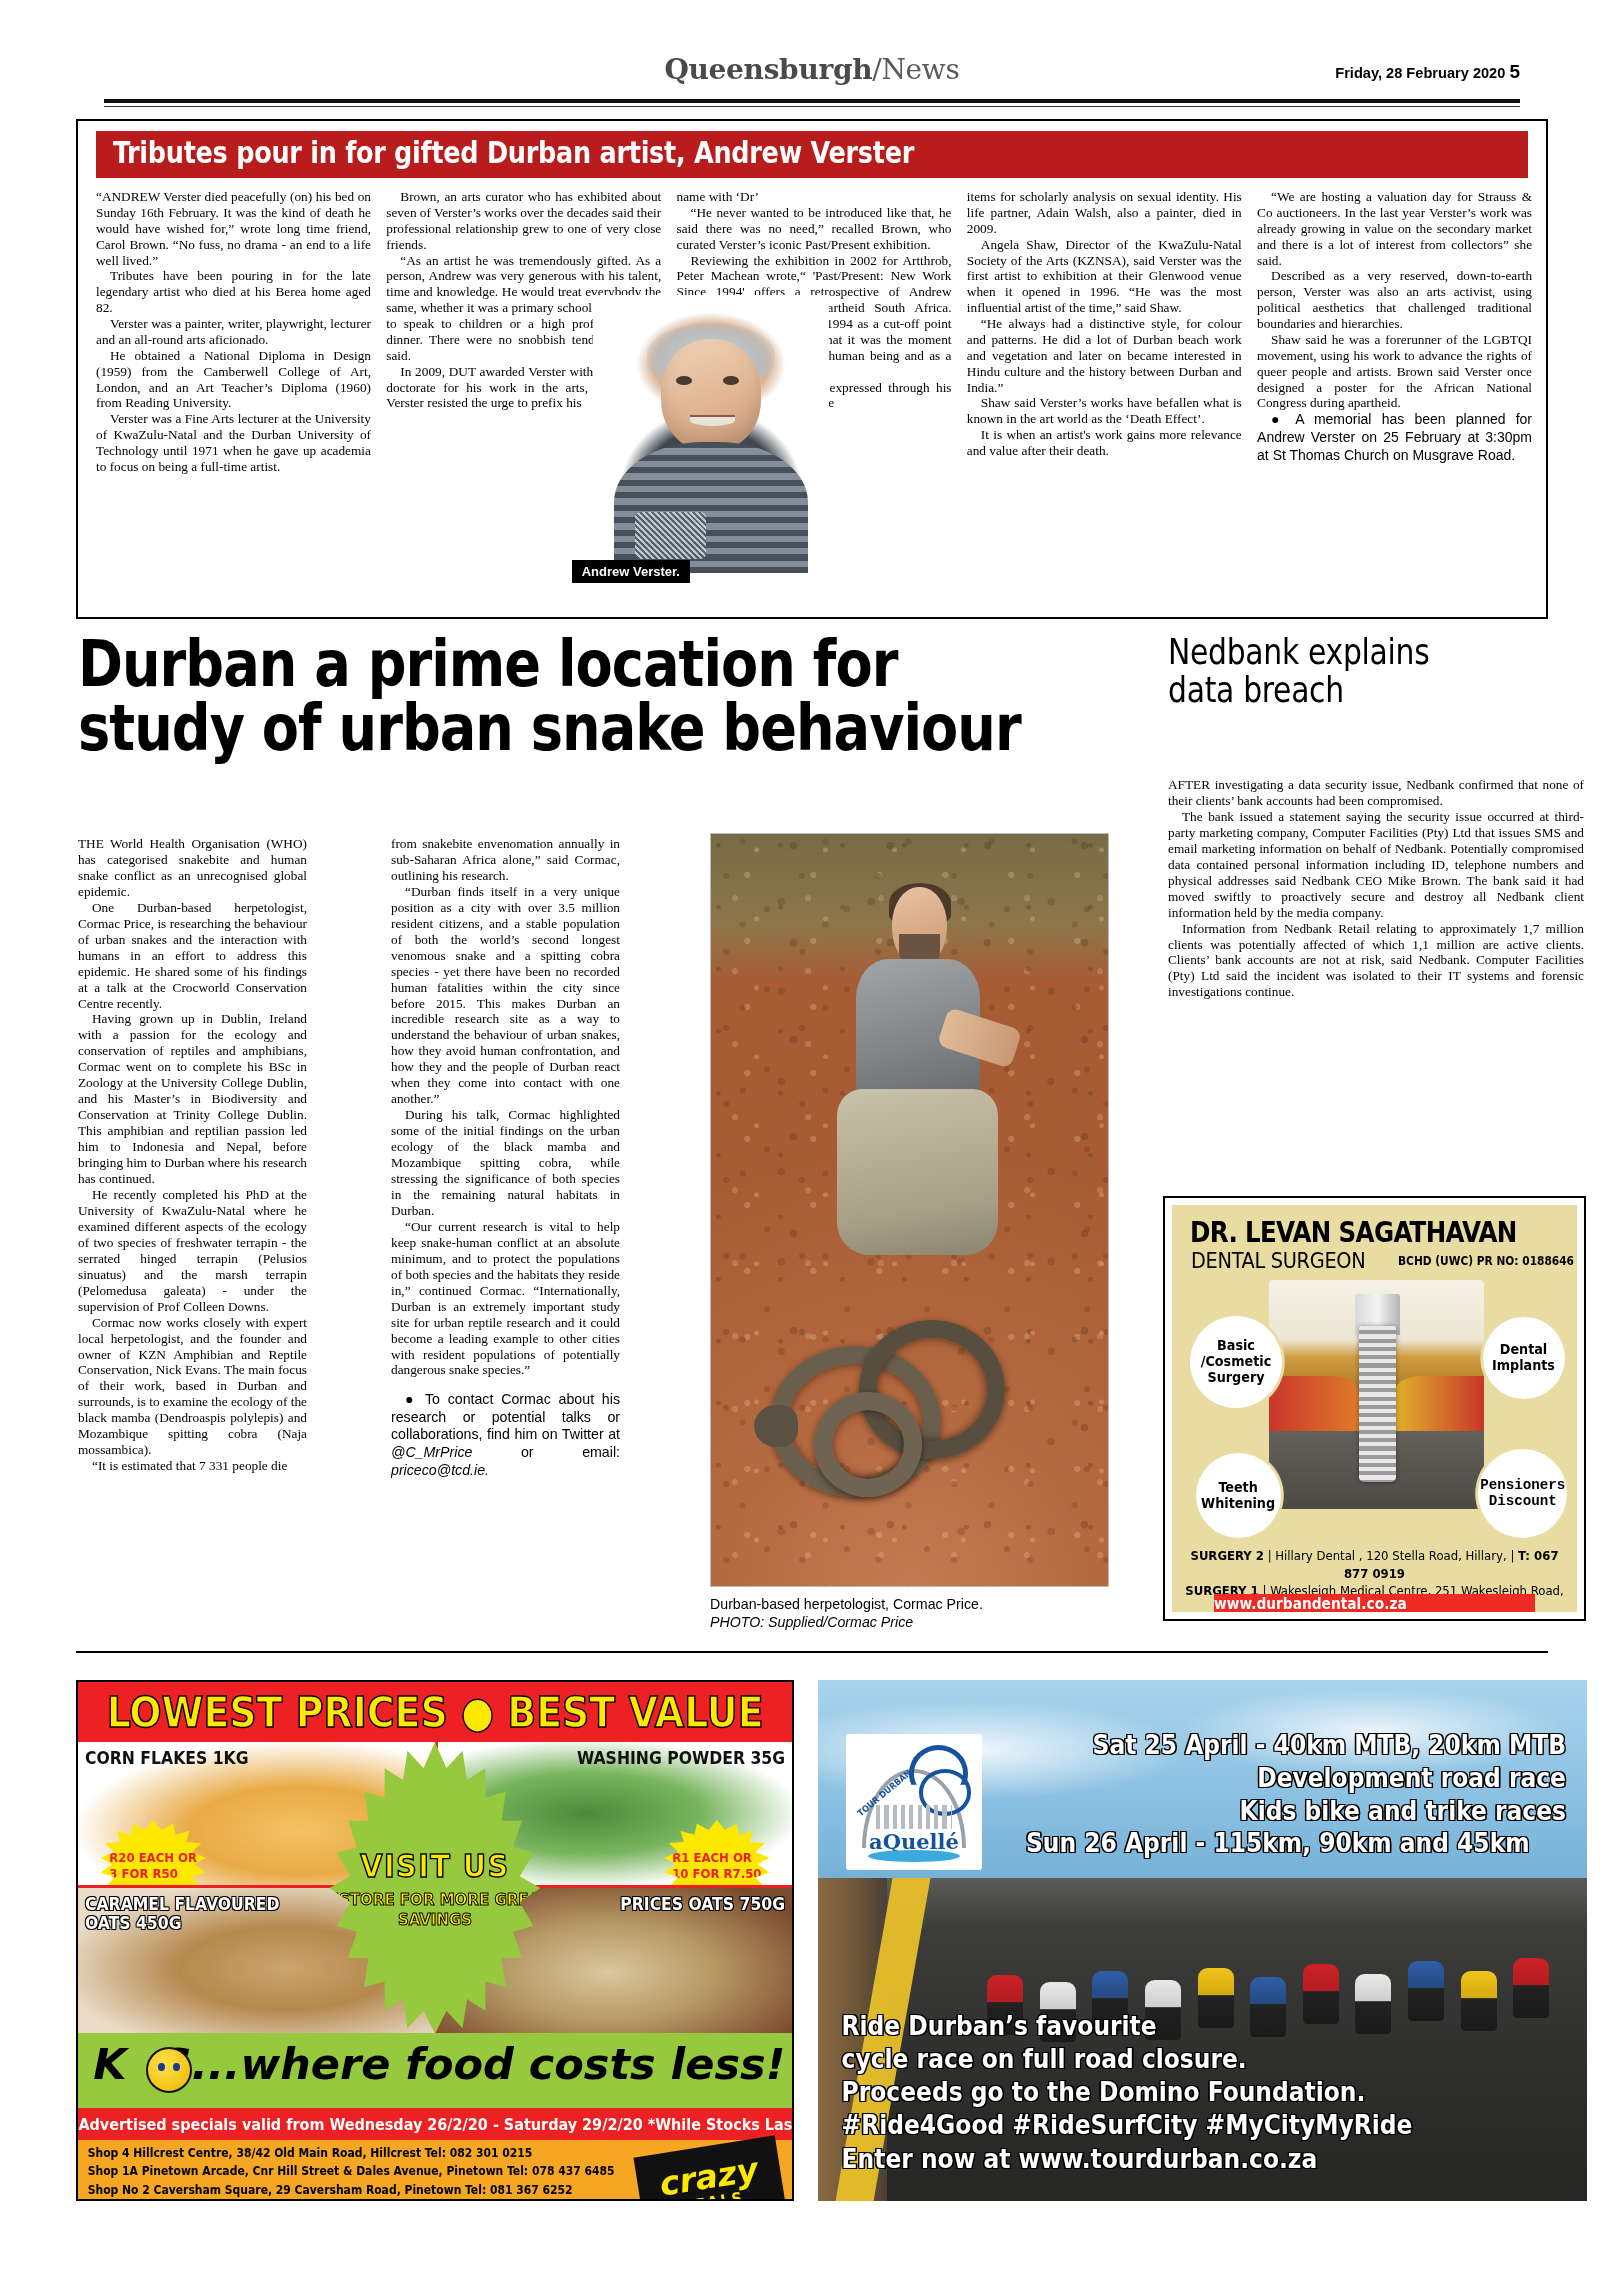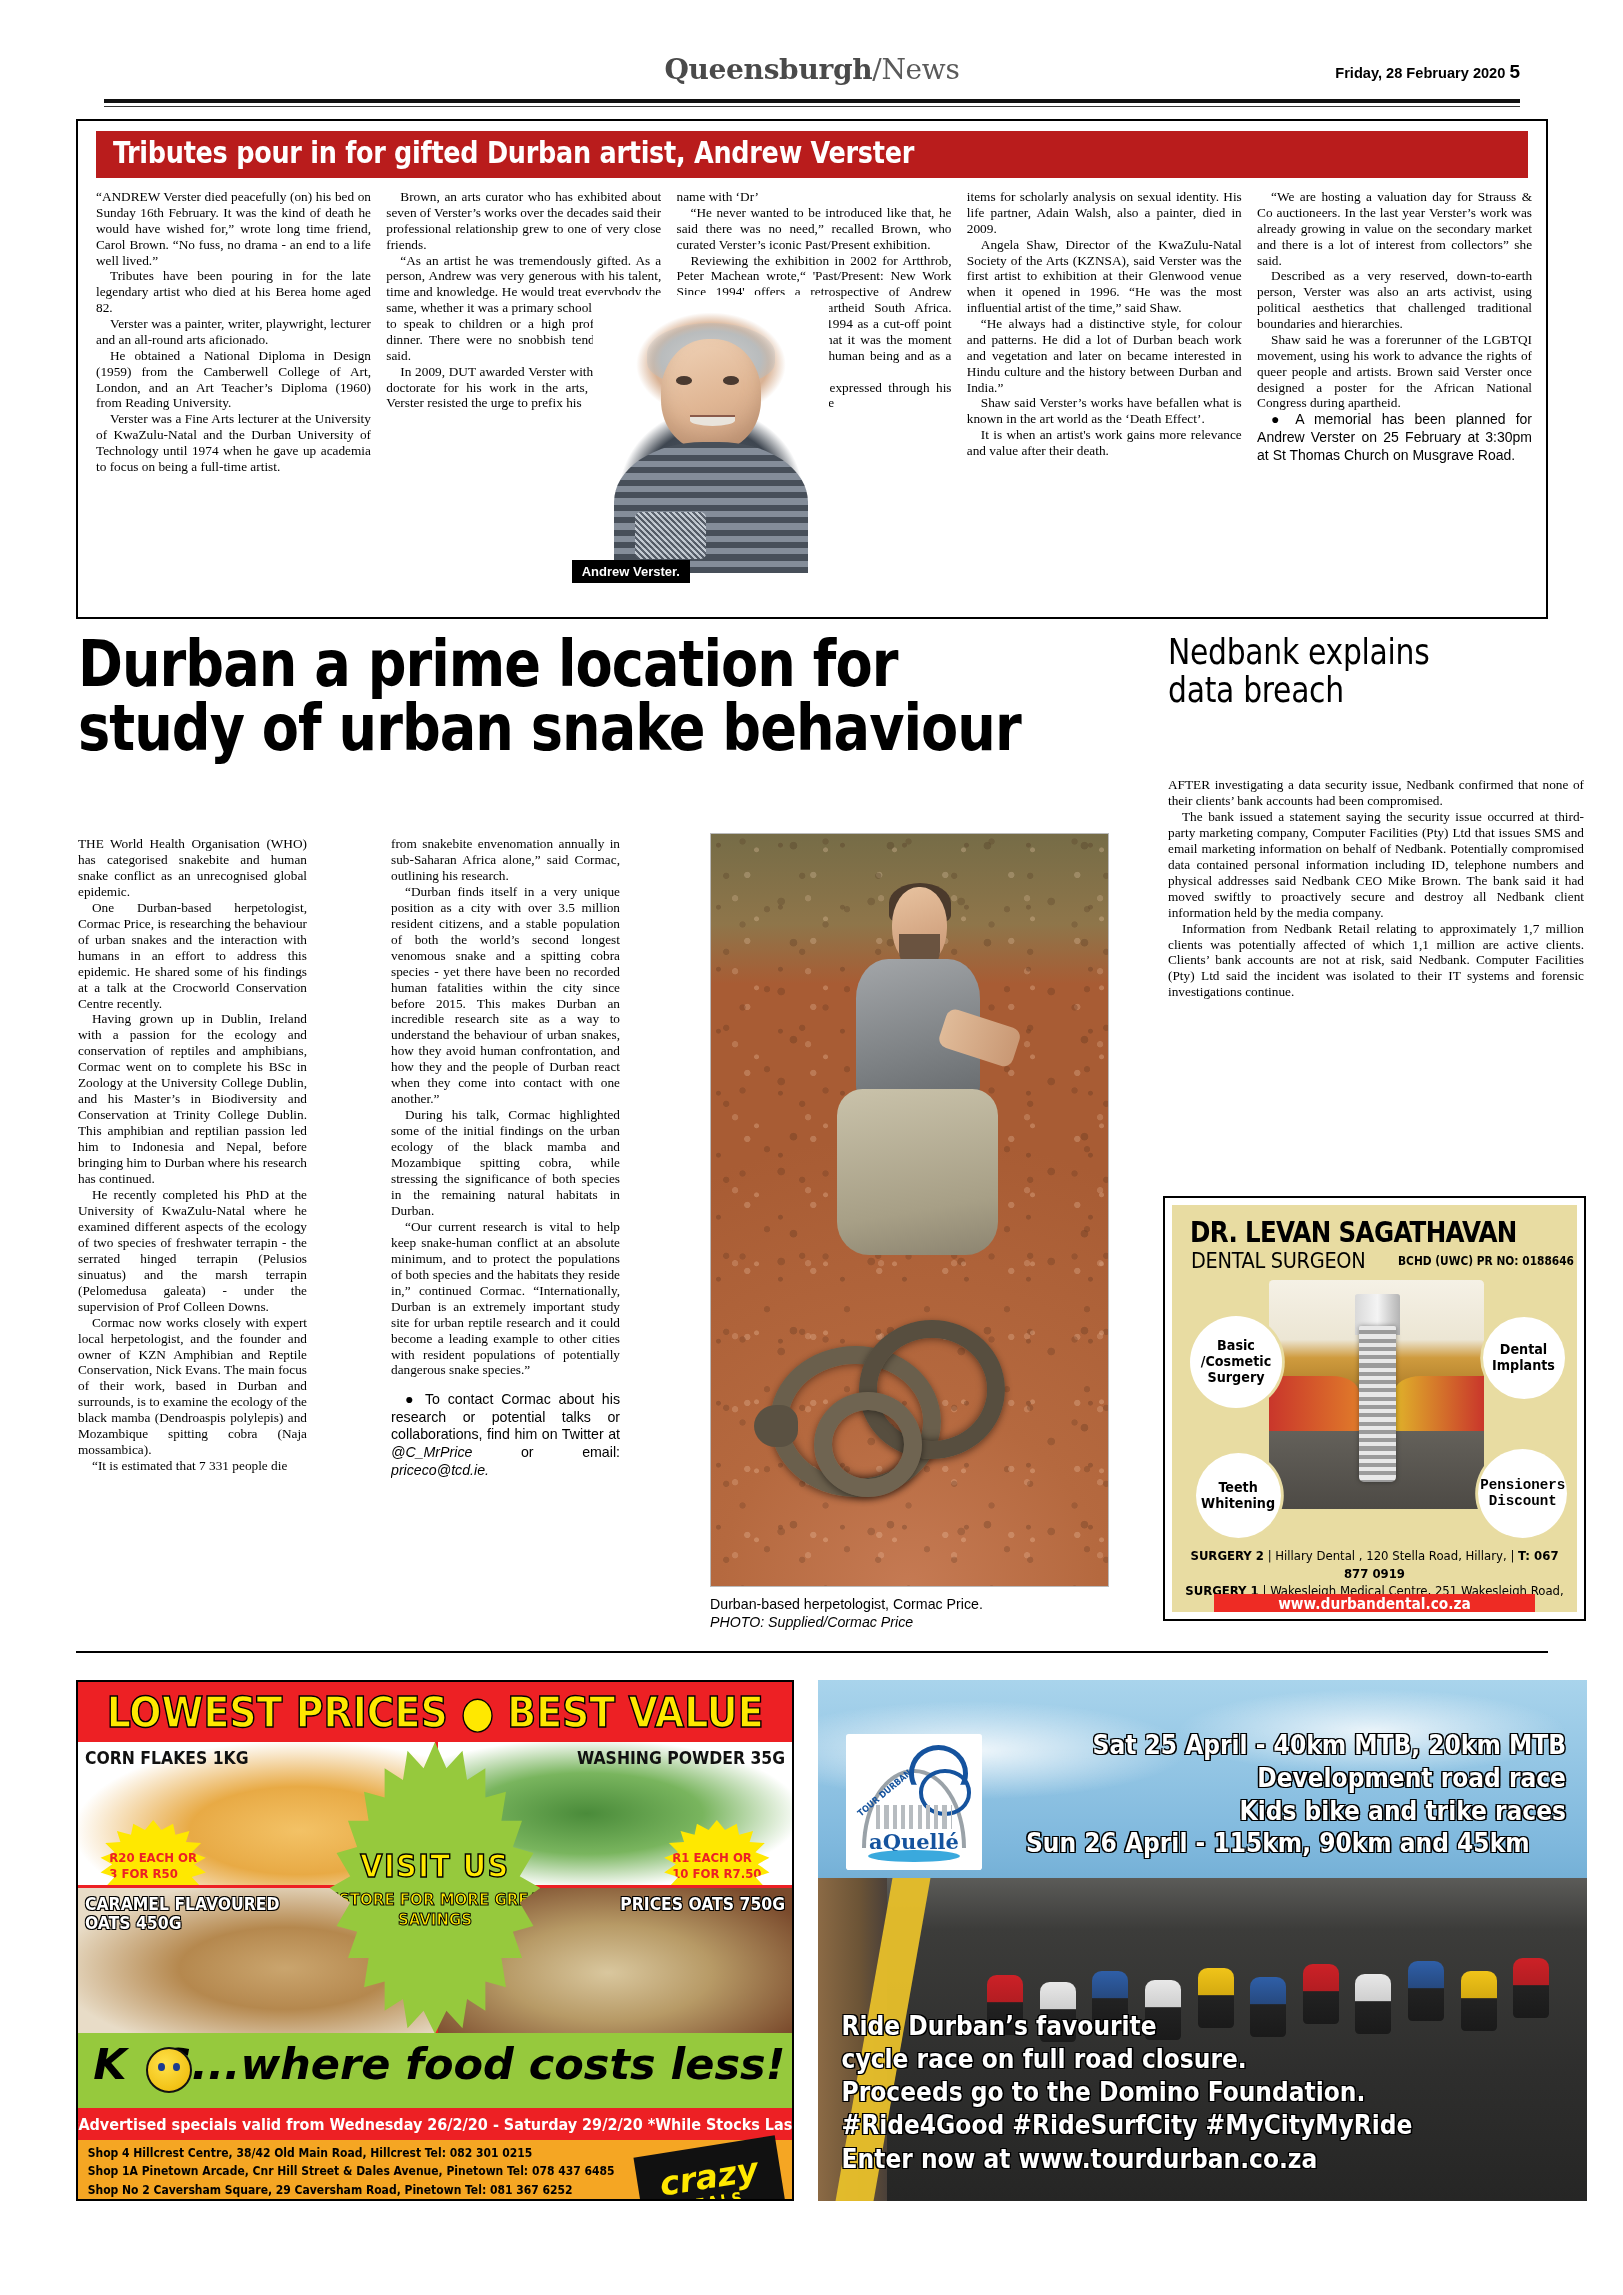--- a/index.html
+++ b/index.html
@@ -269,21 +269,21 @@
   .d-b3 { left:23.6px;  top:248px; width:85px; height:85px; }
   .d-b4 { right:9.7px; top:244px; width:89px; height:89px;font-family:Liberation Mono, monospace; }
   .d-addr {
     position:absolute; left:9.7px; right:9.7px; top:342px;
     font-family:"DejaVu Sans Condensed","DejaVu Sans", sans-serif;
     font-size:13px; line-height:1.35; text-align:center;
   }
   .d-addr b { font-weight:700; }
   .d-url {
     position:absolute; left:42px; right:42px; top:389px; height:21px;
-    background:#ee2b24; color:#fff; text-align:center;
+    background:#ee2b24; color:#fff; 
     font-family:"DejaVu Sans Condensed","DejaVu Sans", sans-serif;
     font-weight:700; font-size:15.3px; line-height:21px;
   }
 
   
   .rule-mid { position:absolute; left:76px; right:76px; top:1651px; height:2.1px; background:#000; }
 
   
   .kos { position:absolute; left:76px; top:1680px; width:718px; height:521px;
          border:2.8px solid #000; background:#fff; overflow:hidden; }
@@ -487,21 +487,21 @@
     <div class="a1-headbar">
       <div class="a1-headline">Tributes pour in for gifted Durban artist, Andrew Verster</div>
     </div>
     <div class="a1-cols">
 
       <div class="a1-col">
         <p class="noind">“ANDREW Verster died peacefully (on) his bed on Sunday 16th February. It was the kind of death he would have wished for,” wrote long time friend, Carol Brown. “No fuss, no drama - an end to a life well lived.”</p>
         <p>Tributes have been pouring in for the late legendary artist who died at his Berea home aged 82.</p>
         <p>Verster was a painter, writer, playwright, lecturer and an all-round arts aficionado.</p>
         <p>He obtained a National Diploma in Design (1959) from the Camberwell College of Art, London, and an Art Teacher’s Diploma (1960) from Reading University.</p>
-        <p>Verster was a Fine Arts lecturer at the University of KwaZulu-Natal and the Durban University of Technology until 1974 when he gave up academia to focus on being a full-time artist.</p>
+        <p>Verster was a Fine Arts lecturer at the University of KwaZulu-Natal and the Durban University of Technology until 1971 when he gave up academia to focus on being a full-time artist.</p>
       </div>
 
       <div class="a1-col">
         <p>Brown, an arts curator who has exhibited about seven of Verster’s works over the decades said their professional relationship grew to one of very close friends.</p>
         <p>“As an artist he was tremendously gifted. As a person, Andrew was very generous with his talent, time and knowledge. He would treat everybody the same, whether it was a primary school inviting him to speak to children or a high profile celebrity dinner. There were no snobbish tendencies,” she said.</p>
         <p>In 2009, DUT awarded Verster with an honorary doctorate for his work in the arts, nevertheless Verster resisted the urge to prefix his</p>
       </div>
 
       <div class="a1-col">
         <p class="noind">name with ‘Dr’</p>

